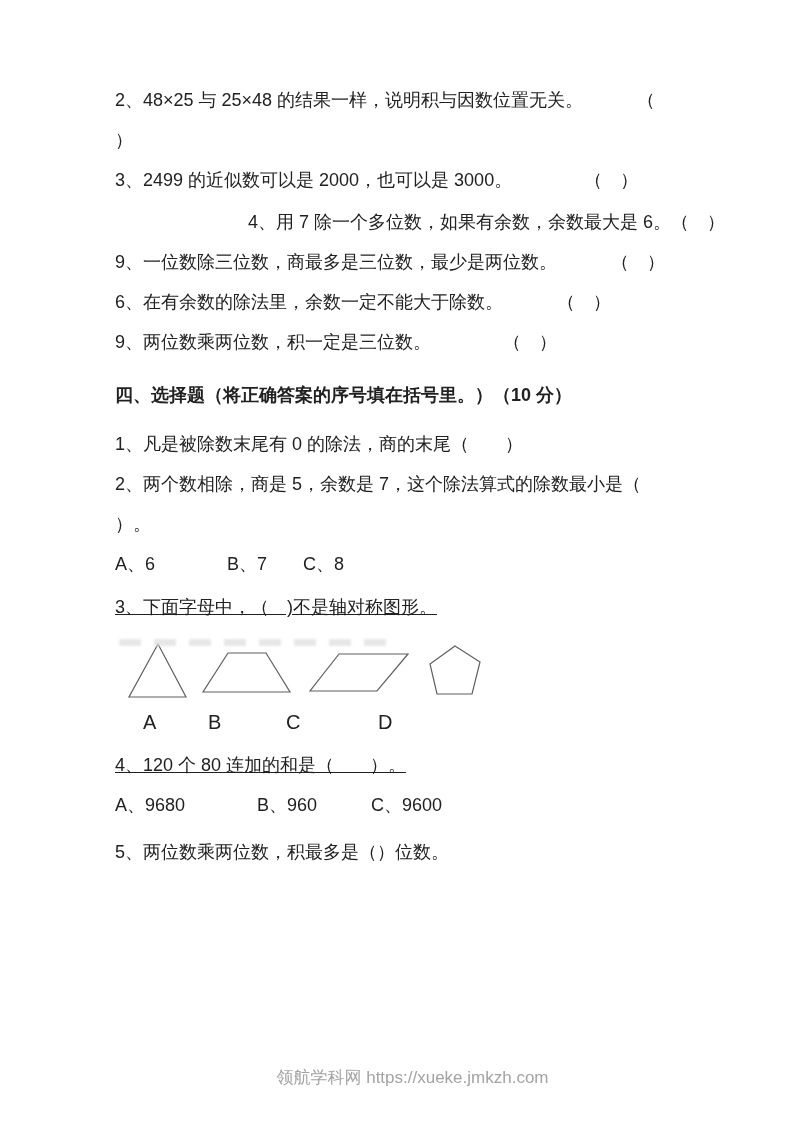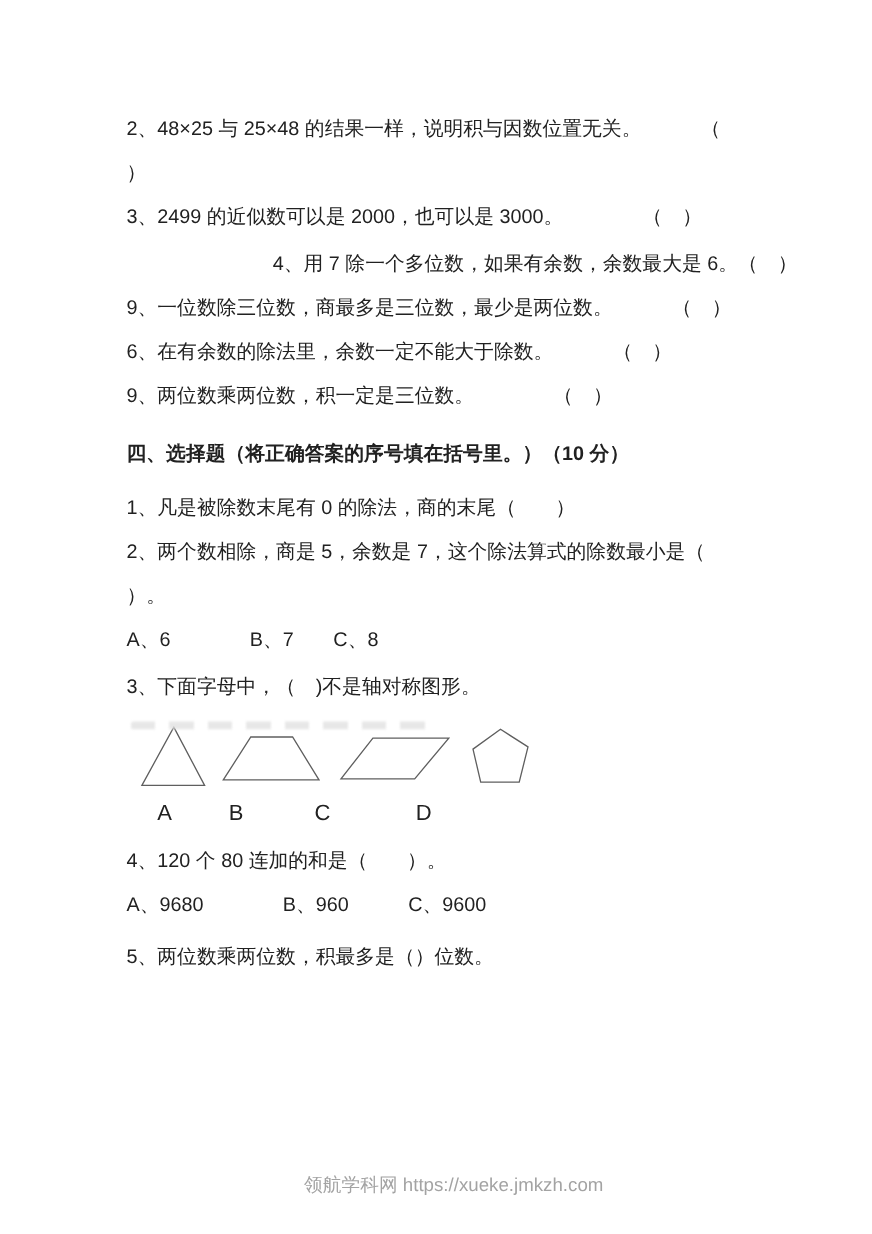--- a/index.html
+++ b/index.html
@@ -11,32 +11,32 @@
     height: 1122px;
     background: #ffffff;
     position: relative;
     overflow: hidden;
     font-family: "Liberation Sans", "DejaVu Sans", sans-serif;
     color: #212121;
   }
   .content {
     position: absolute;
     left: 115px;
-    top: 97px;
+    top: 80px;
     width: 610px;
     font-size: 18px;
     line-height: 40px;
   }
   .line {
     white-space: pre;
     height: 40px;
   }
   .bold { font-weight: bold; }
   .mt2  { margin-top: 2px; text-align: right; }
-  .mt3  { margin-top: 3px; }
+  .mt3  { margin-top: 3px; text-decoration: underline; }
   .mt7  { margin-top: 7px; }
   .mt9  { margin-top: 9px; }
   .mt13 { margin-top: 13px; }
   .shapes-wrap {
     position: relative;
     margin-top: 9px;
     height: 66px;
     width: 580px;
   }
   .shapes-svg { display: block; }

